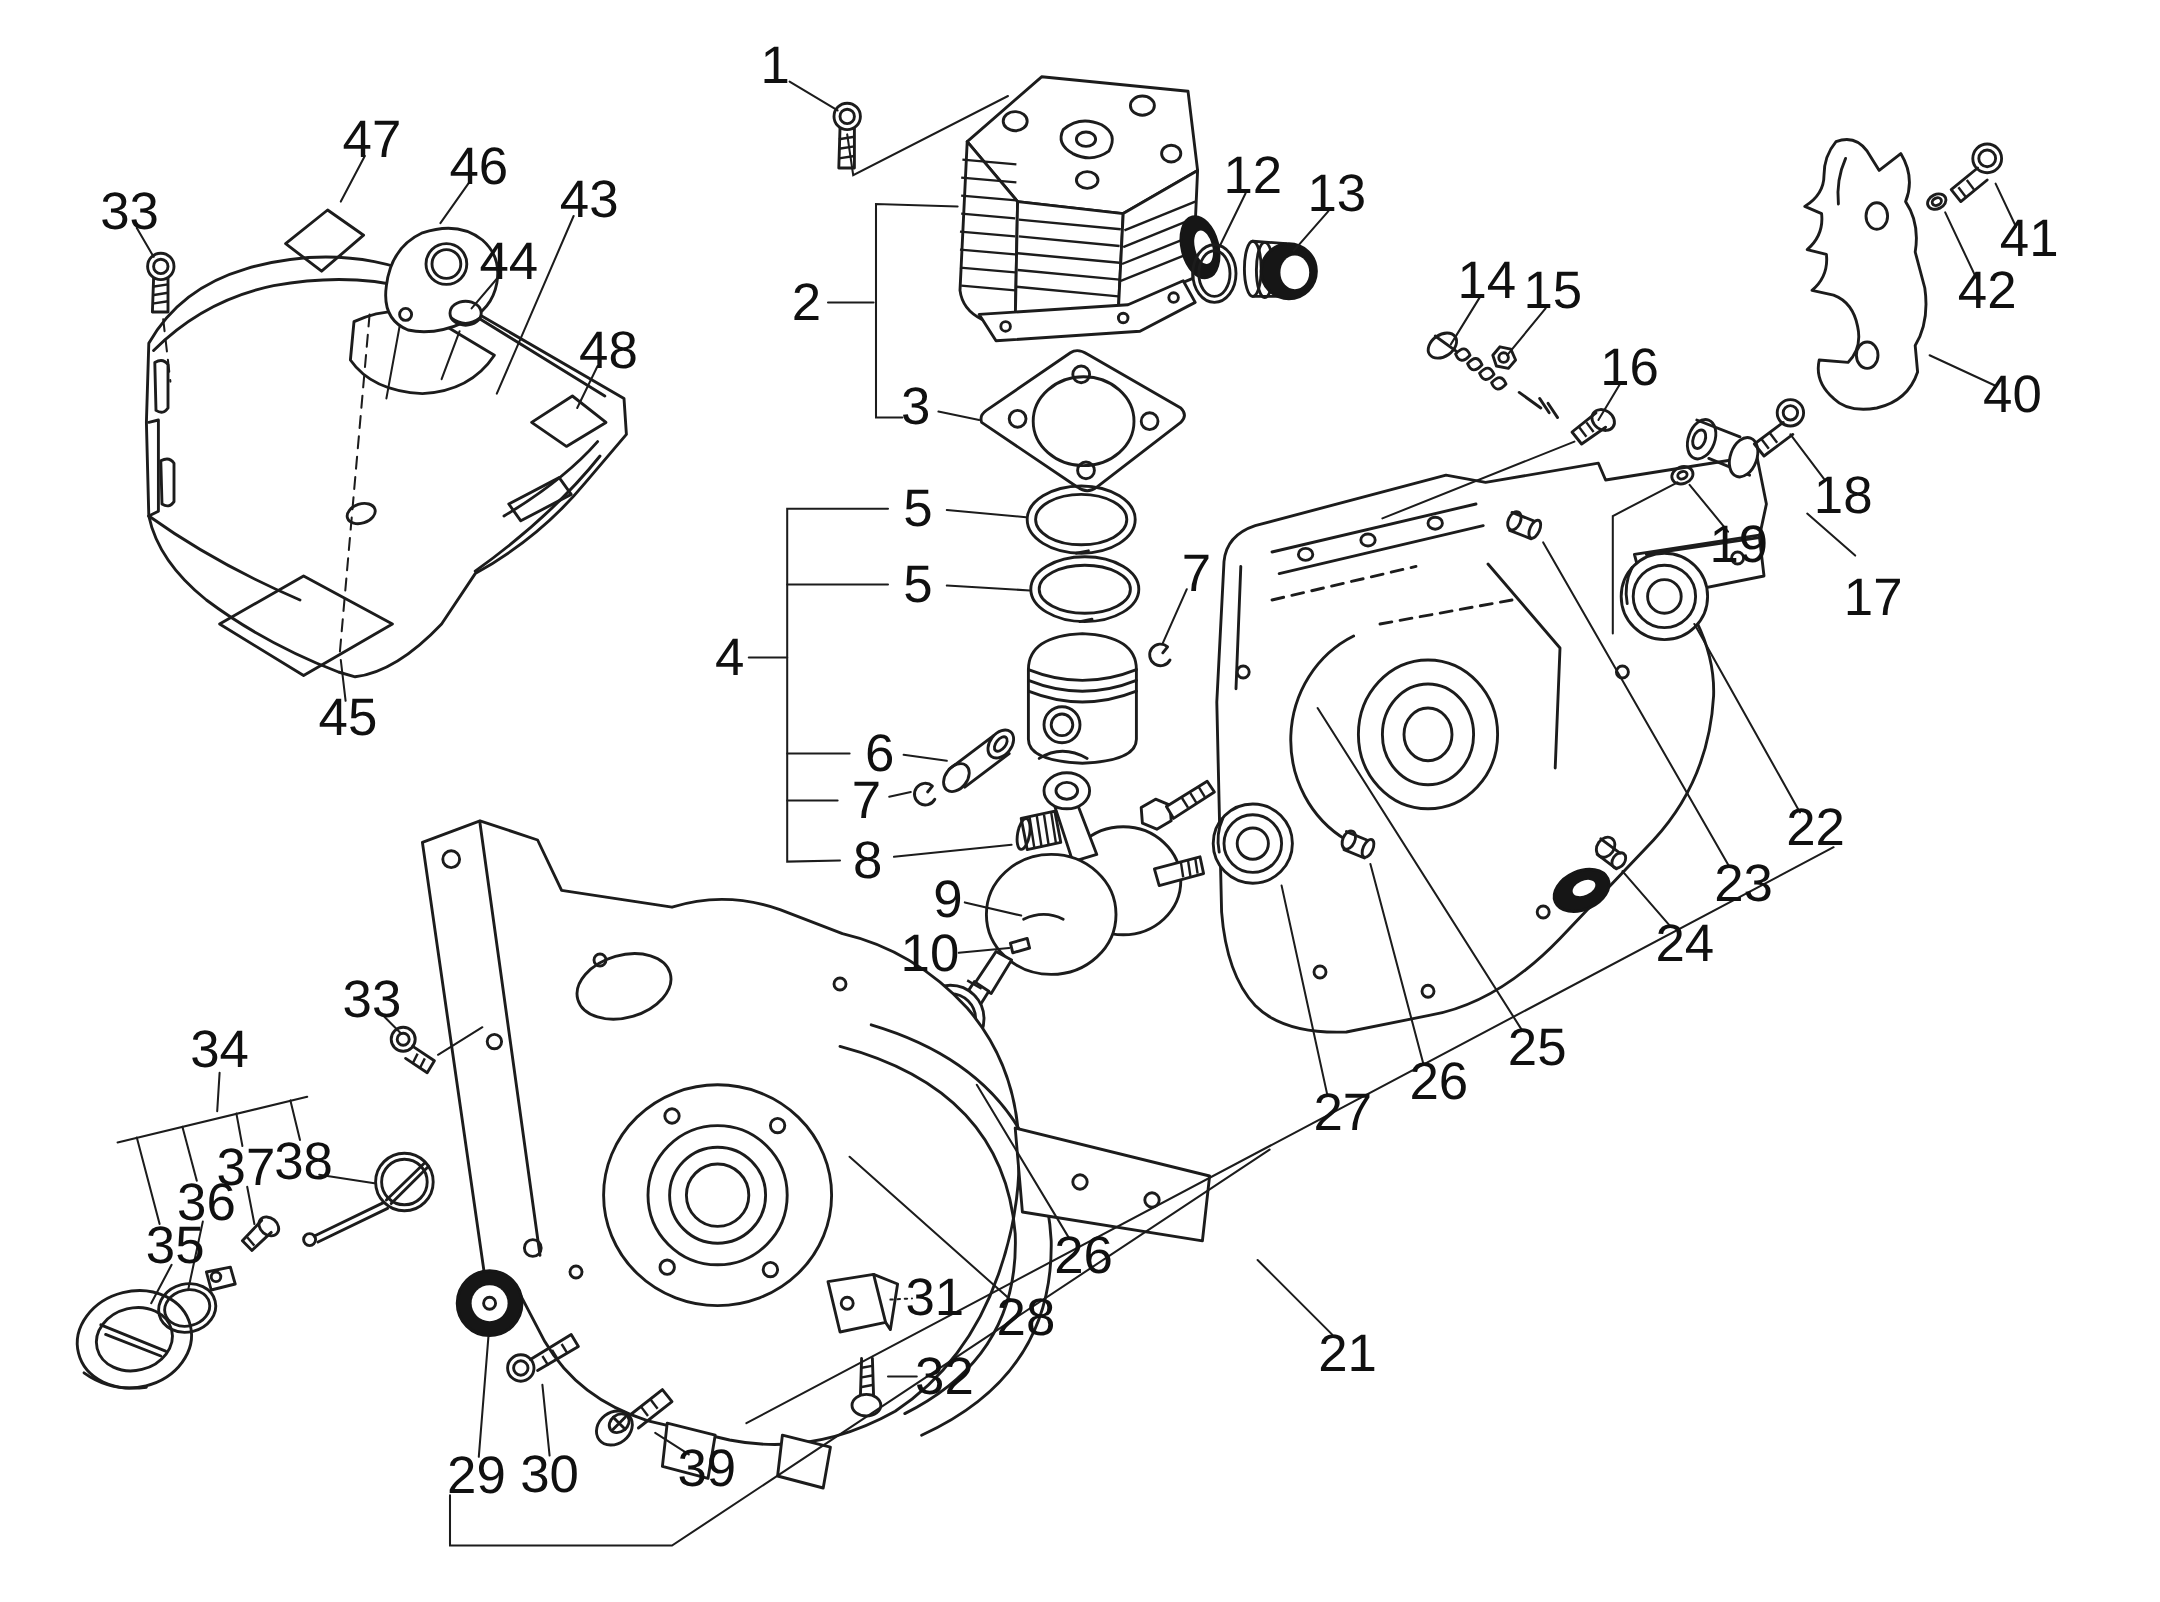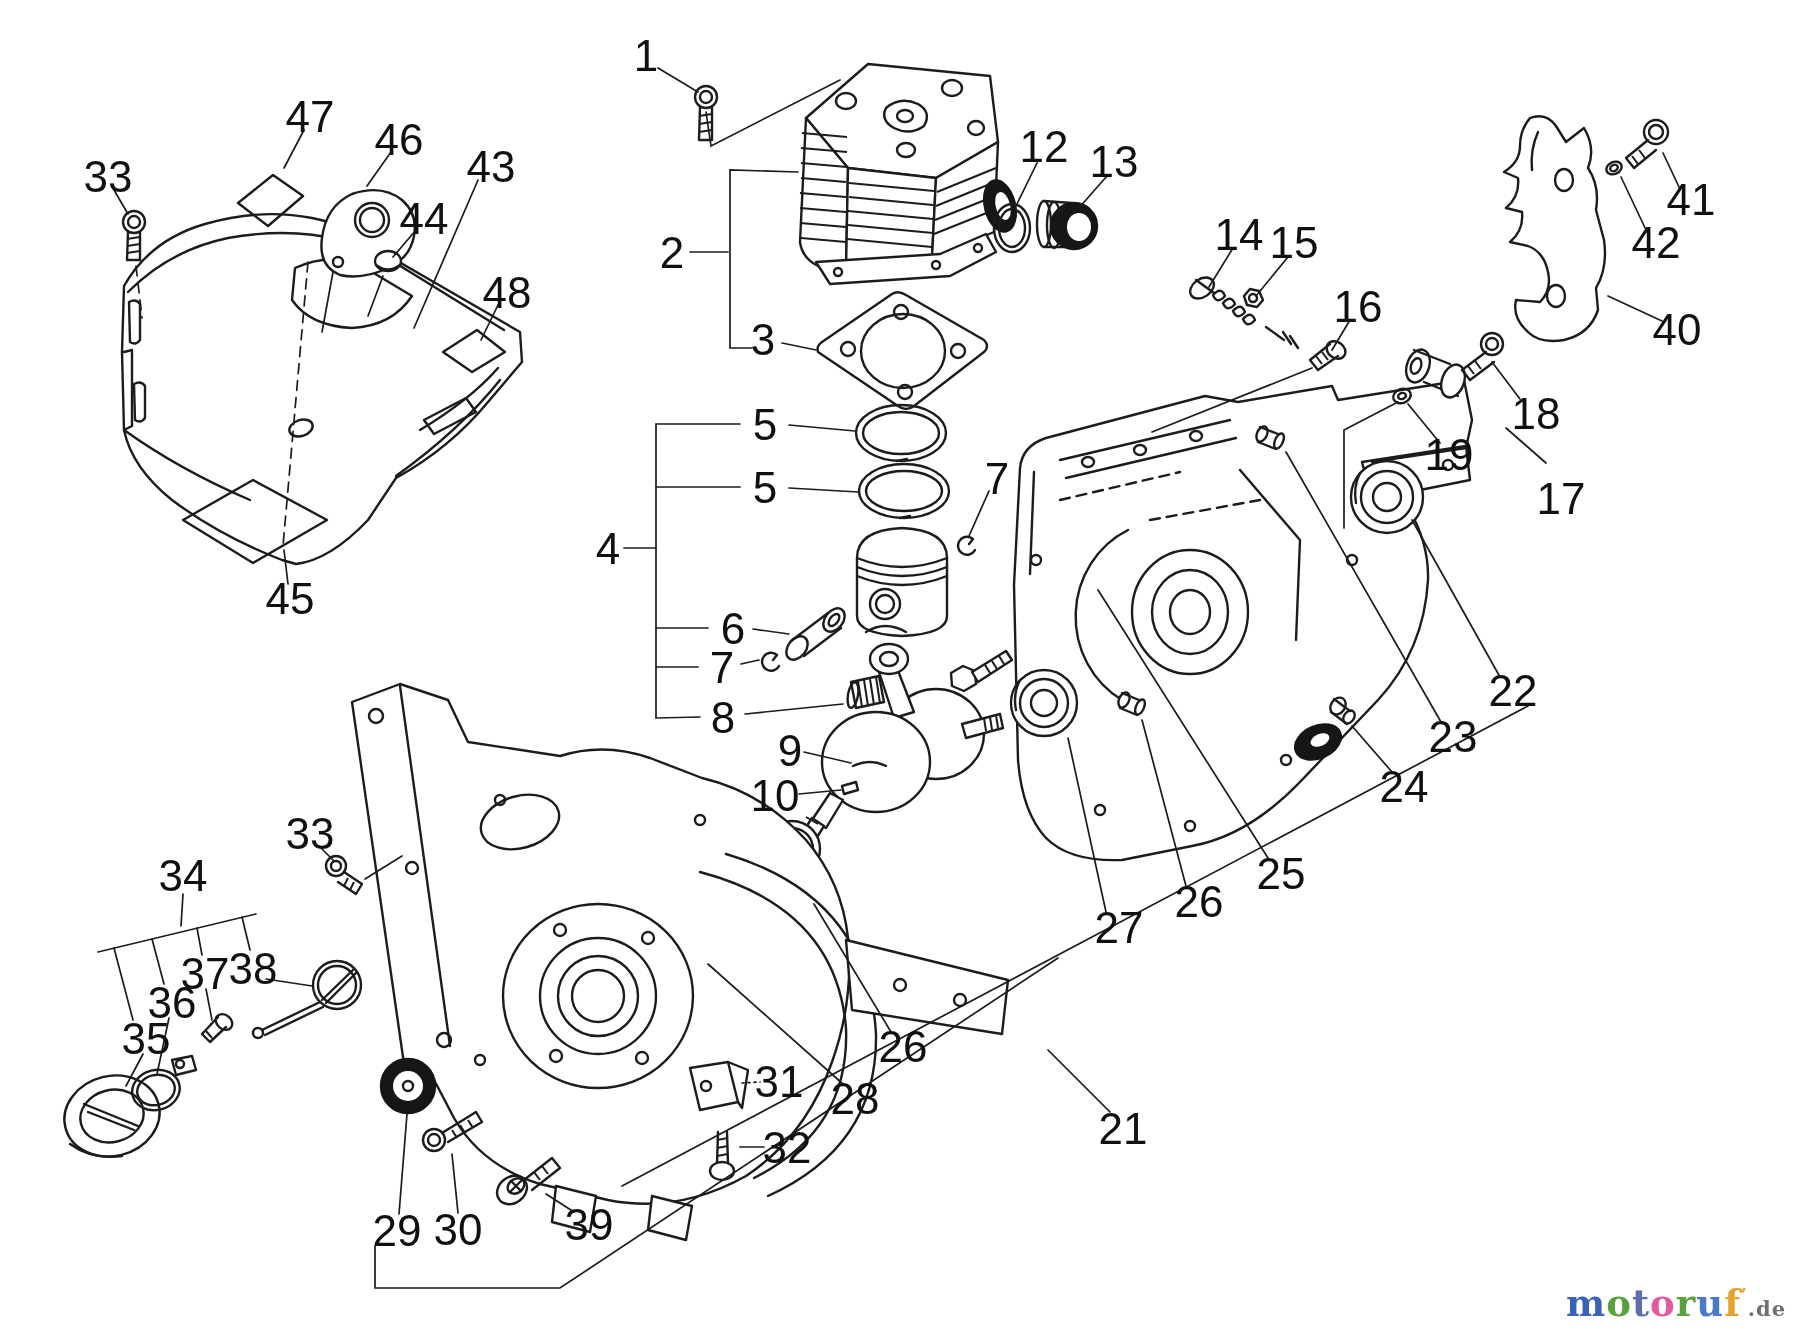--- a/index.html
+++ b/index.html
@@ -569,19 +569,14 @@
         <text x="1656" y="242" dominant-baseline="central" class="callout">42</text>
         <text x="491" y="166" dominant-baseline="central" class="callout">43</text>
         <text x="424" y="218" dominant-baseline="central" class="callout">44</text>
         <text x="290" y="598" dominant-baseline="central" class="callout">45</text>
         <text x="399" y="139" dominant-baseline="central" class="callout">46</text>
         <text x="310" y="116" dominant-baseline="central" class="callout">47</text>
         <text x="507" y="292" dominant-baseline="central" class="callout">48</text>
       </g>
 </svg>
 
-<div class="watermark">
-  <span id="wm-letters"><span style="color: rgb(58, 98, 181);">m</span><span style="color: rgb(88, 161, 60);">o</span><span style="color: rgb(93, 109, 168);">t</span><span style="color: rgb(228, 90, 158);">o</span><span style="color: rgb(88, 161, 60);">r</span><span style="color: rgb(74, 121, 201);">u</span><span style="color: rgb(229, 163, 46);">f</span></span>
-      <span class="wm-mark" style="color: rgb(224, 154, 46);">’</span>
-      <span class="wm-suffix" style="color: rgb(111, 111, 111);">.de</span>
+
 </div>
 
-</div>
-
 </body></html>

